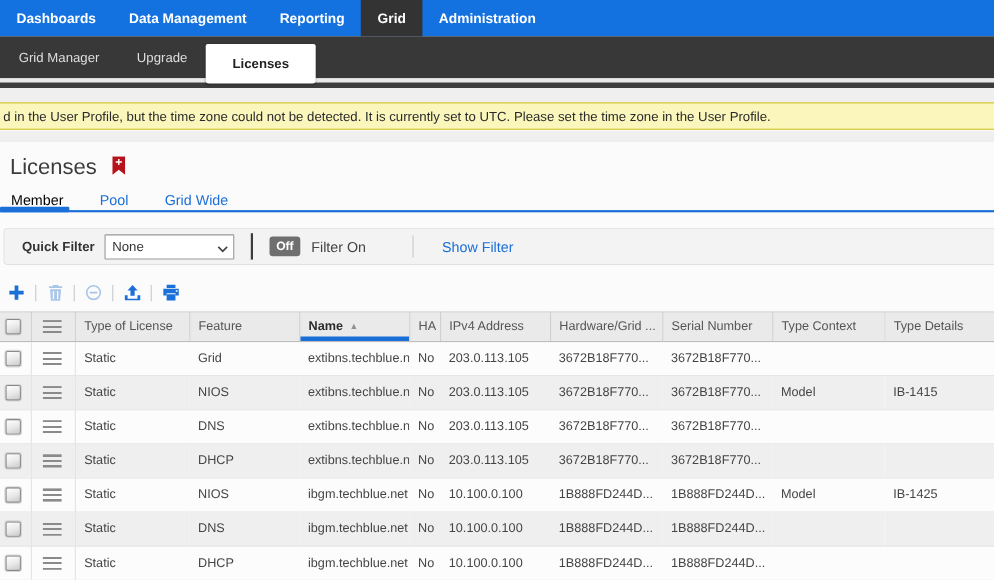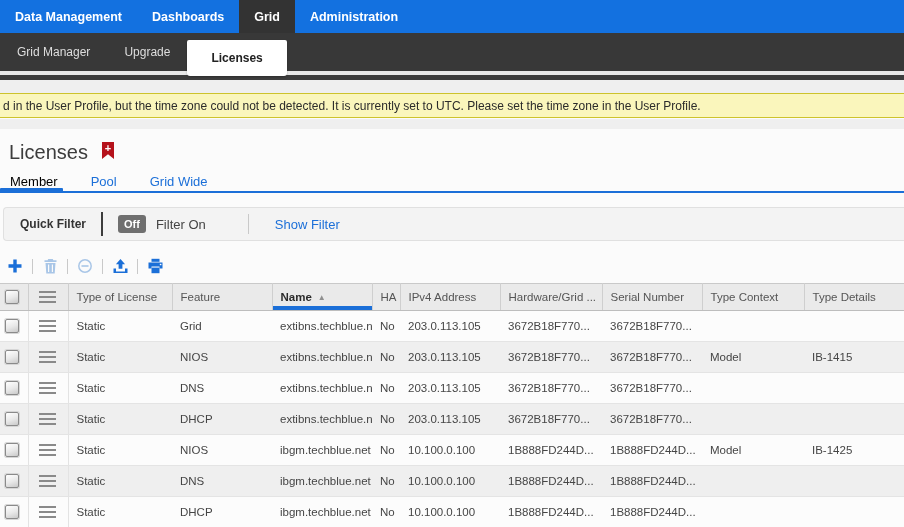--- a/index.html
+++ b/index.html
@@ -142,22 +142,23 @@
   }
   .hamburger {
     display:inline-block; width:17px; height:12px; cursor:pointer; vertical-align:middle;
     background:repeating-linear-gradient(#8a8a8a 0 2px, transparent 2px 5px);
   }
 </style>
 </head>
 <body>
 
 <div class="topnav">
+  <div class="nav-item">Dashboards</div>
   <div class="nav-item">Data Management</div>
-  <div class="nav-item">Dashboards</div>
+  <div class="nav-item">Reporting</div>
   <div class="nav-item active">Grid</div>
   <div class="nav-item">Administration</div>
 </div>
 
 <div class="subnav">
   <div class="subnav-item">Grid Manager</div>
   <div class="subnav-item">Upgrade</div>
   <div class="subnav-item active">Licenses</div>
 </div>
 <div class="subnav-gap"></div>
@@ -175,20 +176,30 @@
 <div class="view-tabs">
   <div class="view-tab active">Member</div>
   <div class="view-tab inactive">Pool</div>
   <div class="view-tab inactive">Grid Wide</div>
 </div>
 <div class="tabs-underline"></div>
 <div class="tabs-underline-active"></div>
 
 <div class="filter-bar">
   <span class="qf-label">Quick Filter</span>
+  <span class="qf-select-wrap">
+    <select class="qf-select">
+      <option>None</option>
+    </select>
+    <span class="qf-chevron">
+      <svg width="11" height="11" viewBox="0 0 11 11">
+          <polyline points="1.5,3.5 5.5,7.5 9.5,3.5" fill="none" stroke="currentColor" stroke-width="1.6"></polyline>
+        </svg>
+    </span>
+  </span>
   <span class="qf-divider-dark"></span>
   <button class="qf-off-btn">Off</button>
   <span class="qf-toggle-label">Filter On</span>
   <span class="qf-divider-light"></span>
   <span class="qf-show-filter">Show Filter</span>
 </div>
 
 <div class="toolbar">
   <span class="tb-icon tb-enabled">
     <svg width="16" height="16" viewBox="0 0 16 16" fill="currentColor">

